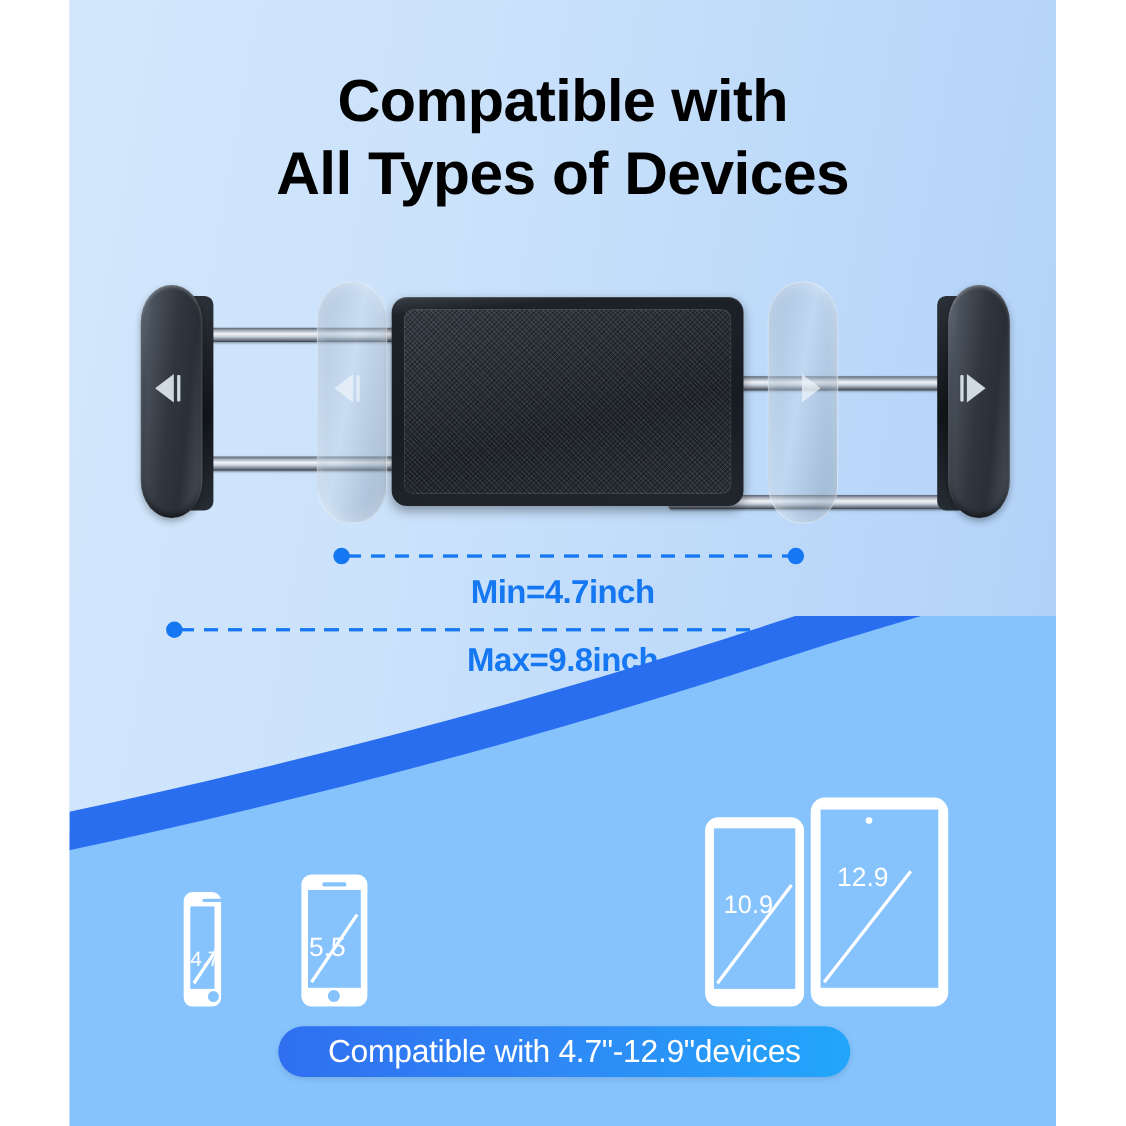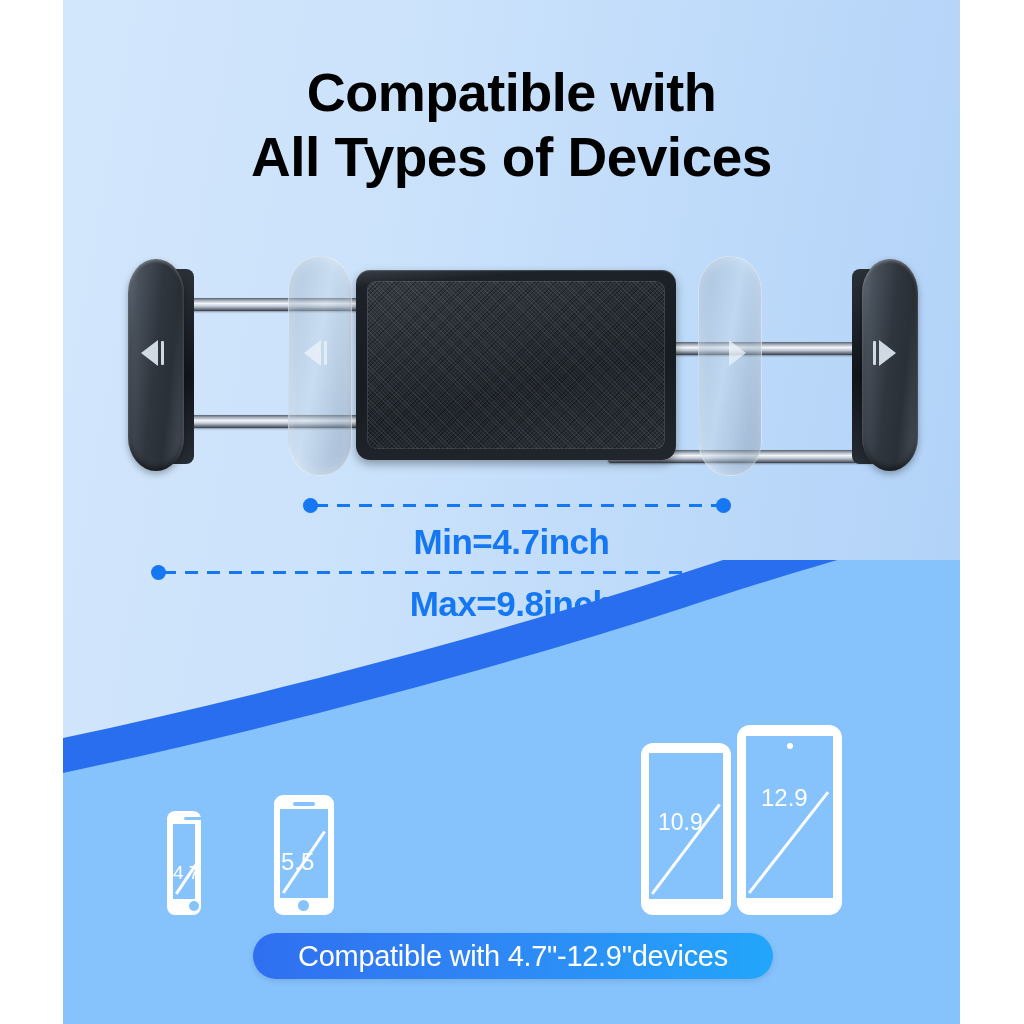--- a/index.html
+++ b/index.html
@@ -101,21 +101,21 @@
   .dash{position:absolute;top:8px;height:3px;background:repeating-linear-gradient(90deg,#1677f2 0 13px,transparent 13px 22px);}
   #m-min{left:240px;top:496px;width:428px;}
   #m-min .dot.a{left:0;}
   #m-min .dot.b{right:0;}
   #m-min .dash{left:12px;right:12px;}
   #m-max{left:88px;top:563px;width:740px;}
   #m-max .dot.a{left:0;}
   #m-max .dot.b{right:0;}
   #m-max .dash{left:12px;right:12px;}
 
-  .m-label{position:absolute;left:0;width:897px;text-align:center;color:#1677f2;font-weight:bold;font-size:35px;letter-spacing:-.5px;}
+  .m-label{position:absolute;left:0;width:897px;text-align:center;color:#1677f2;font-weight:bold;font-size:30px;letter-spacing:-.5px;}
   #lbl-min{top:522px;}
   #lbl-max{top:584px;}
 
   
   #lower{position:absolute;left:0;top:560px;width:897px;height:464px;}
   #lower svg{display:block;}
 
   
   #devices{position:absolute;left:0;top:725px;width:897px;height:190px;}
   .dev{position:absolute;bottom:0;}
@@ -231,21 +231,21 @@
 
 
       <div class="dev" style="left:578px;width:90px;height:172px;margin-top:27px;">
         <div class="body" style="border-radius:12px;"></div>
         <div class="screen" style="left:8px;top:10px;right:8px;bottom:16px;">
           <div class="diag" style="left:2px;bottom:3px;width:112px;height:3px;transform:rotate(-53deg);"></div>
         </div>
         <div class="size" style="left:17px;top:68px;font-size:23px;">10.9</div>
       </div>
 
-      <div class="dev" style="left:674px;width:105px;height:190px;">
+      <div class="dev" style="left:674px;width:125px;height:190px;">
         <div class="body" style="border-radius:13px;"></div>
         <div class="screen" style="left:9px;top:11px;right:9px;bottom:17px;">
           <div class="diag" style="left:2px;bottom:3px;width:128px;height:3px;transform:rotate(-52deg);"></div>
         </div>
         <div class="cam" style="left:50px;top:18px;width:6px;height:6px;"></div>
         <div class="size" style="left:24px;top:62px;font-size:24px;">12.9</div>
       </div>
     </div>
 
     <div id="banner">Compatible with 4.7"-12.9"devices</div>

